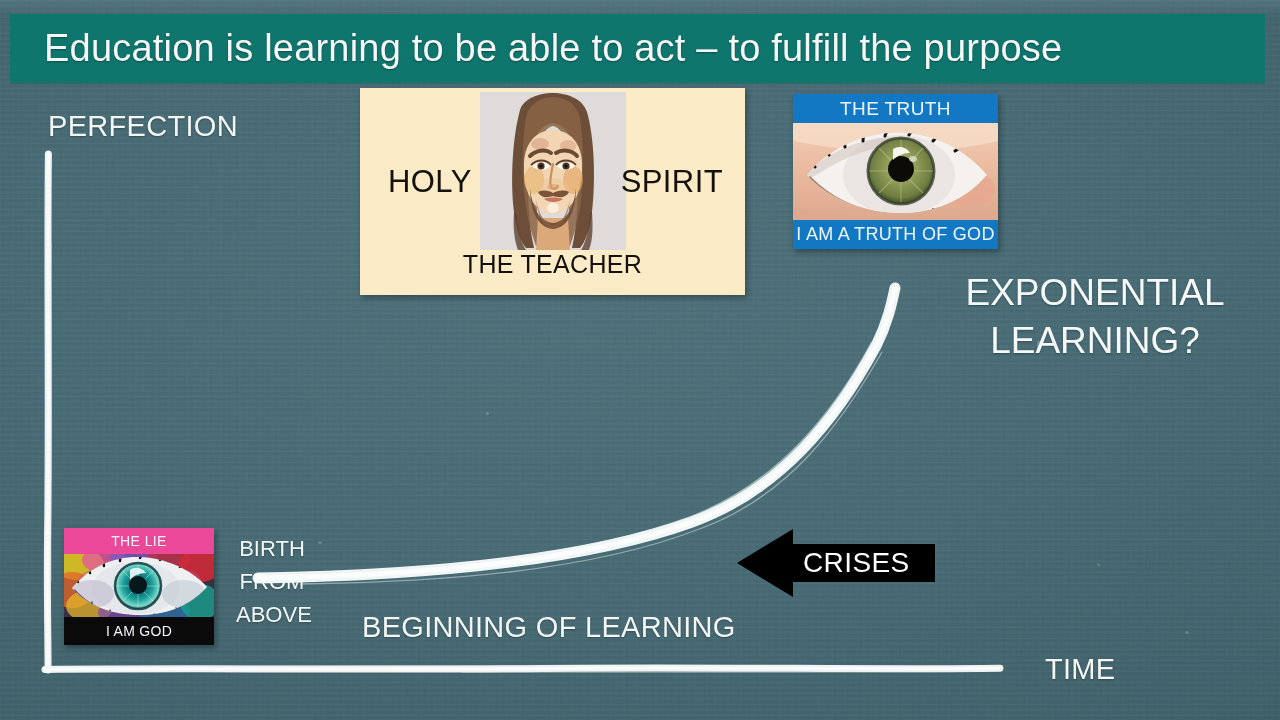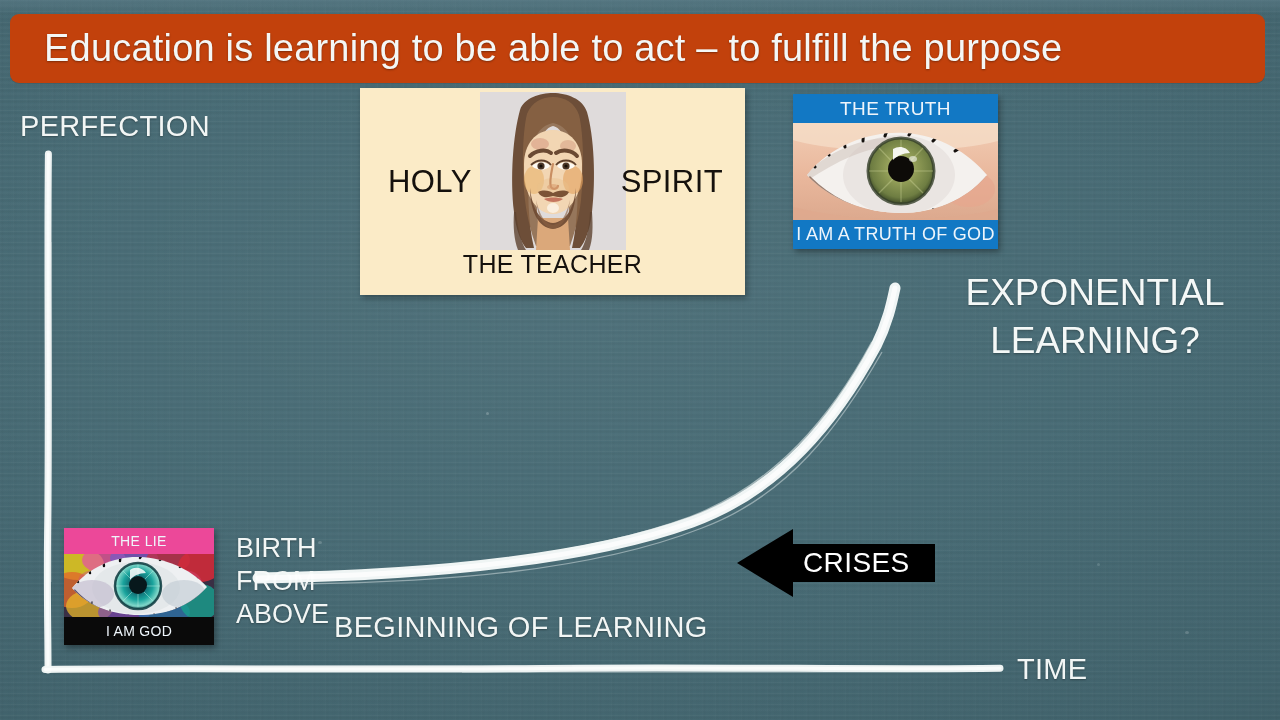--- a/index.html
+++ b/index.html
@@ -64,23 +64,22 @@
     background: rgba(233,240,240,0.55);
     border-radius: 50%;
     pointer-events: none;
   }
 
   
   #title-band {
     position: absolute;
     left: 10px; top: 14px;
     width: 1255px; height: 69px;
-    background: #c2410c;
+    background: #0f766e;
     box-shadow: 0 1px 0 rgba(0,0,0,0.10);
-    border-radius: 9px;
   }
   #title-band .title-text {
     position: absolute;
     left: 34px; top: 50%;
     transform: translateY(-52%);
     color: #f4f7f6;
     font-size: 38px;
     font-weight: 400;
     letter-spacing: 0.2px;
     white-space: nowrap;
@@ -100,32 +99,33 @@
   }
   .chalk-axis-y svg, .chalk-axis-x svg { display:block; width:100%; height:100%; overflow: visible; }
 
   
   .chalk-label {
     position: absolute;
     color: #f2f6f5;
     text-shadow: 0 1px 2px rgba(0,0,0,0.30);
     white-space: nowrap;
     letter-spacing: 0.3px;
+    margin-left: 28px;
   }
   #label-perfection { left: 20px; top: 110px; font-size: 29px; }
   #label-time       { left: 1017px; top: 653px; font-size: 29px; }
   #label-begin      { left: 334px; top: 611px; font-size: 29px; text-align: right; }
 
   #label-birth {
     position: absolute;
     left: 236px; top: 532px;
     width: 72px;
     text-align: center;
     color: #f2f6f5;
-    font-size: 27px;
+    font-size: 22px;
     line-height: 33px;
     text-shadow: 0 1px 2px rgba(0,0,0,0.30);
   }
   #label-birth span { display: block; }
 
   #label-question {
     position: absolute;
     left: 915px; top: 269px;
     width: 360px;
     text-align: center;

